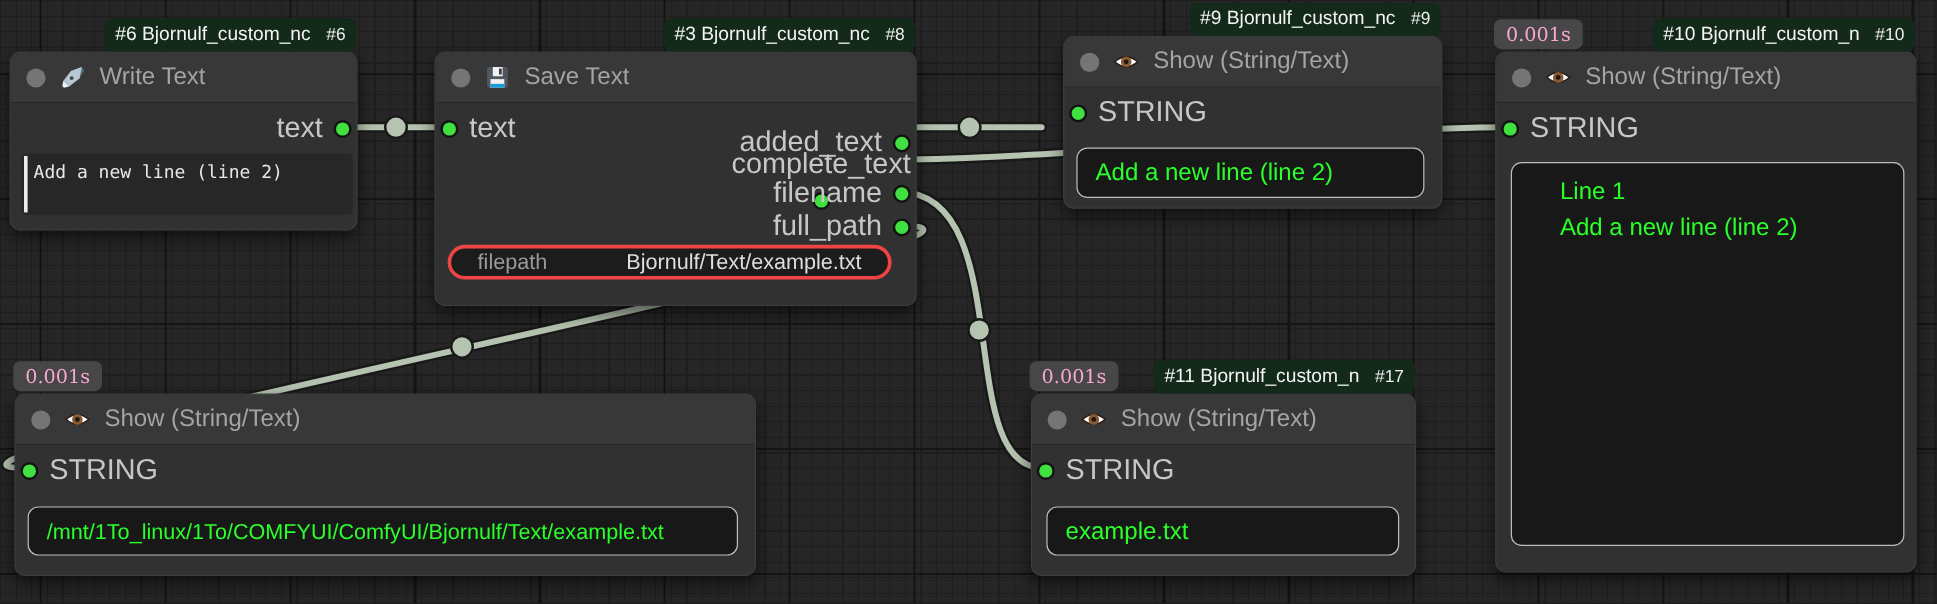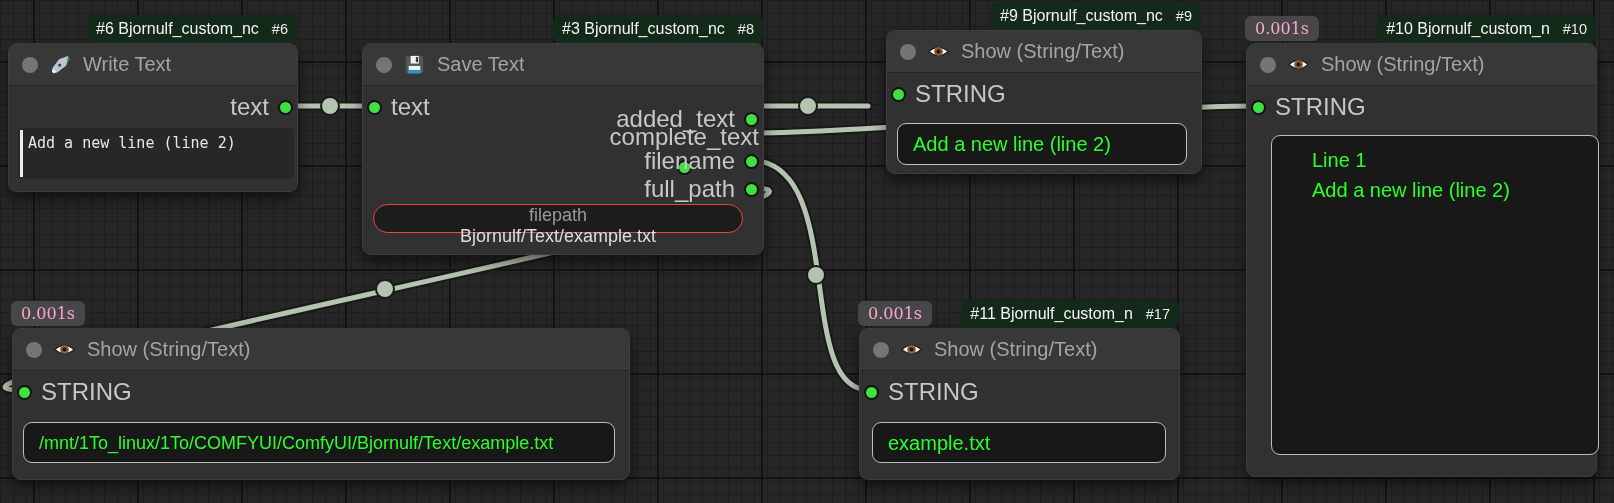--- a/index.html
+++ b/index.html
@@ -43,23 +43,23 @@
     display:flex;align-items:center;
   }
   .textarea{
     position:absolute;background:#272727;border-radius:4px;overflow:hidden;
     font-family:"DejaVu Sans Mono","Liberation Mono",monospace;
     font-size:15px;color:#e8e8e8;
   }
   .textarea .caret-bar{position:absolute;left:2px;top:2px;bottom:2px;width:3px;background:#ececec;}
   .textarea .ta-text{display:block;padding:6px 6px 0 10px;white-space:pre;}
   .pill-widget{
-    position:absolute;background:#1c1c1c;border:1px solid #ef4444;border-radius:15px;
+    position:absolute;background:#1c1c1c;border:3px solid #ef4444;border-radius:15px;
     display:flex;align-items:center;justify-content:space-between;
-    padding:0 22px;box-sizing:border-box;font-size:18px;flex-direction:column;
+    padding:0 22px;box-sizing:border-box;font-size:18px;
   }
   .pill-label{color:#9a9a9a;}
   .pill-value{color:#dedede;white-space:nowrap;}
   .display-box{
     position:absolute;background:#181818;border:1.5px solid #bdbdbd;border-radius:9px;
     box-sizing:border-box;display:flex;flex-direction:column;justify-content:flex-start;
     padding:9px 15px;overflow:hidden;
   }
   .display-box.center{justify-content:center;}
   .green-text{color:#2bff2b;font-size:20px;line-height:30px;white-space:nowrap;}
@@ -198,21 +198,21 @@
         <path d="M2 12 Q12 3.5 22 12 Q12 20.5 2 12 Z" fill="#ffffff" stroke="#2b2018" stroke-width="1.4"></path>
         <circle cx="12" cy="12" r="4.6" fill="#8a5a33"></circle>
         <circle cx="12" cy="12" r="2.1" fill="#1f1811"></circle>
       </svg>
       <span class="node-title">Show (String/Text)</span>
     </div>
     <div class="port port-in" style="top:52px;">
       <span class="port-dot"></span>
       <span class="port-label">STRING</span>
     </div>
-    <div class="display-box" style="left:24px;top:91px;width:328px;height:320px;padding-left:40px;">
+    <div class="display-box" style="left:12px;top:91px;width:328px;height:320px;padding-left:40px;">
       <span class="green-text">Line 1</span>
       <span class="green-text">Add a new line (line 2)</span>
     </div>
   </div>
 
   <div class="node" style="left:859px;top:328px;width:319px;height:150px;">
     <div class="runtime-badge">
       <span>0.001s</span>
     </div>
     <div class="badge-row">

